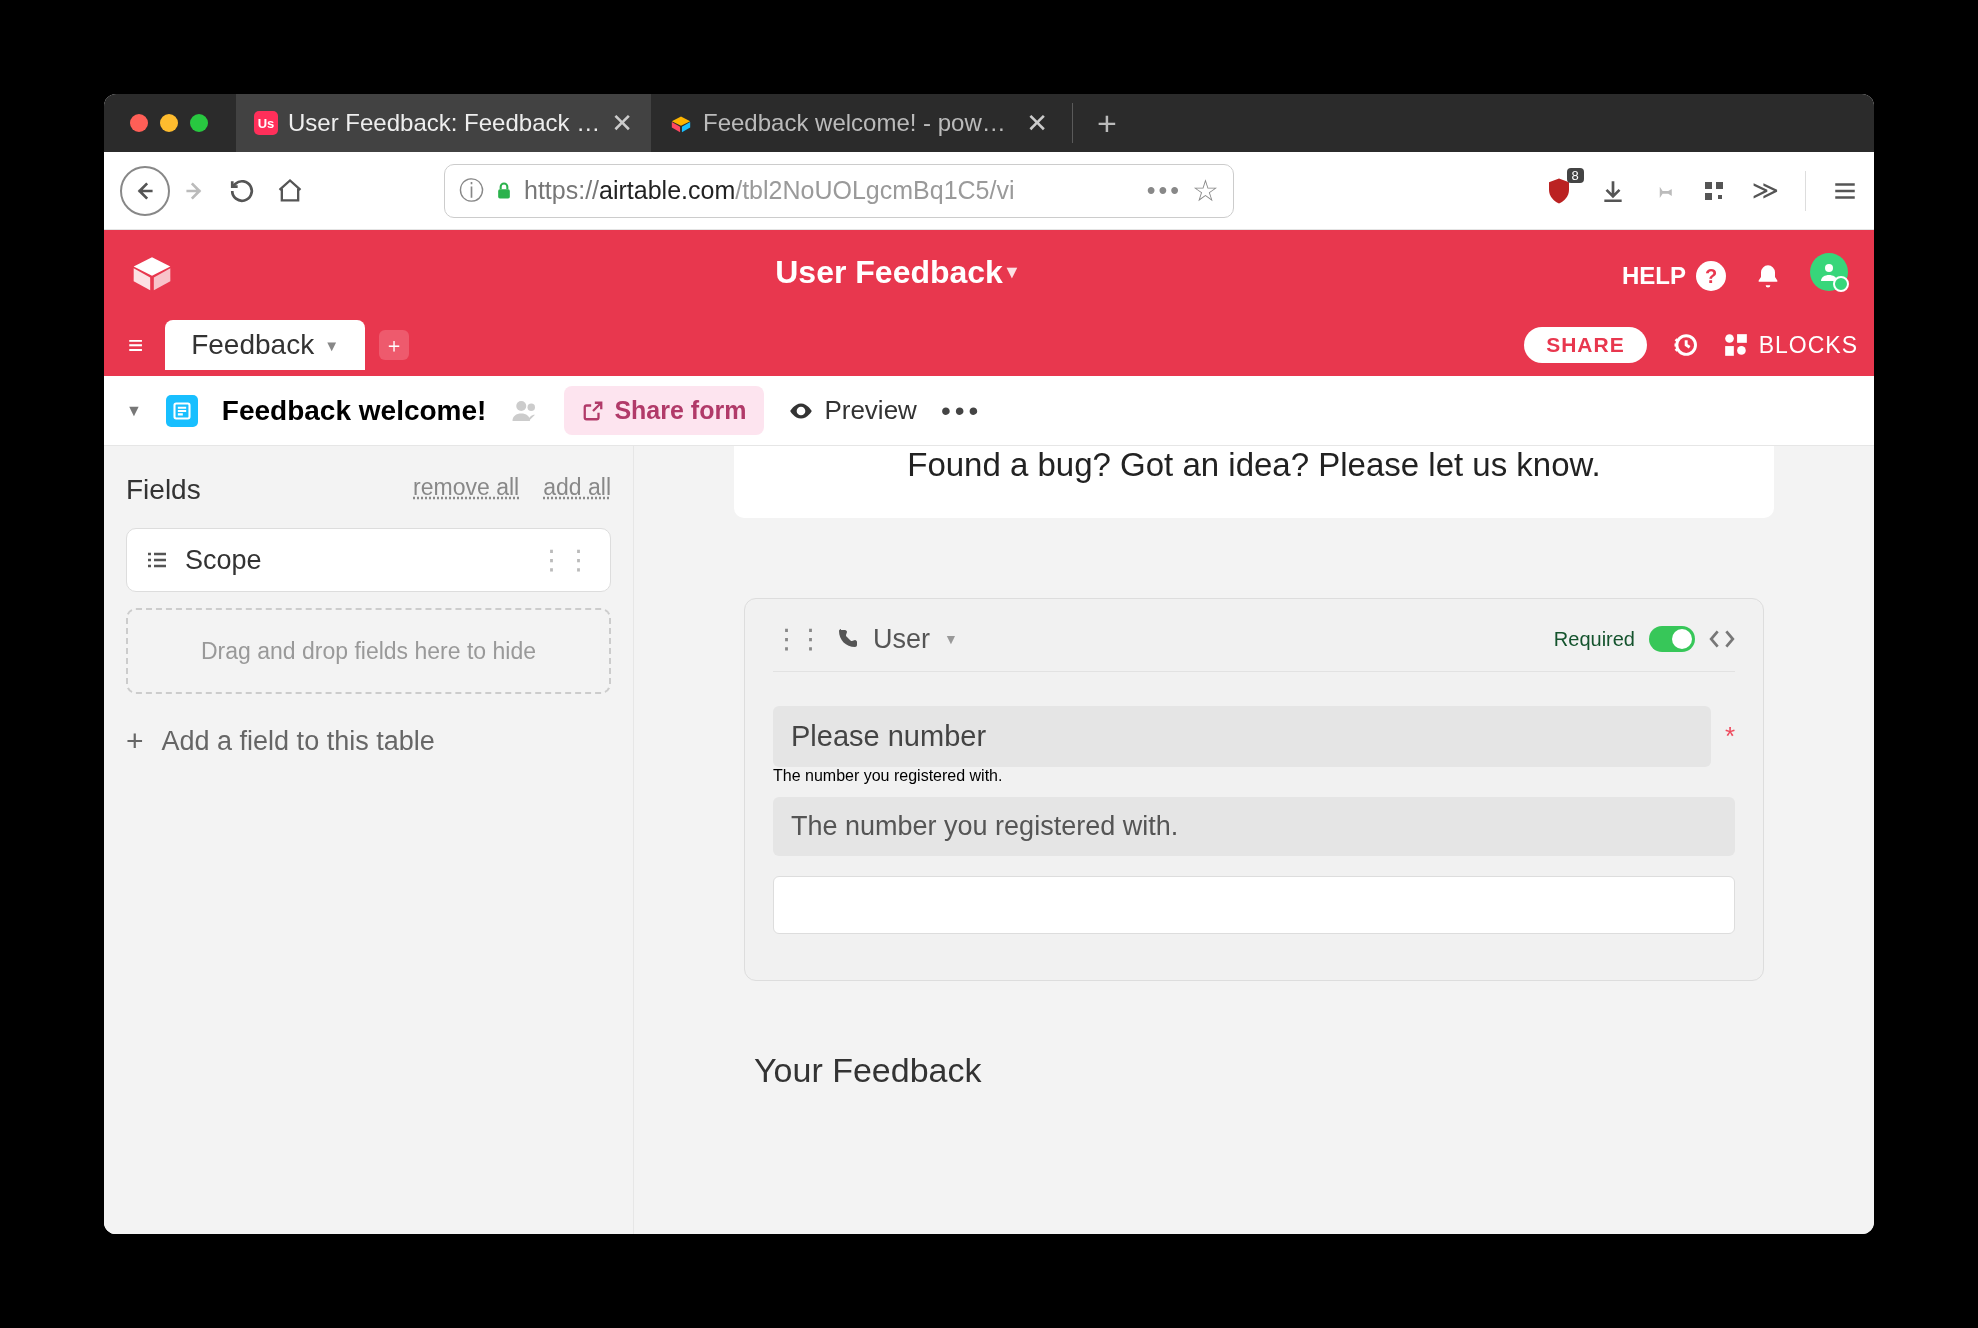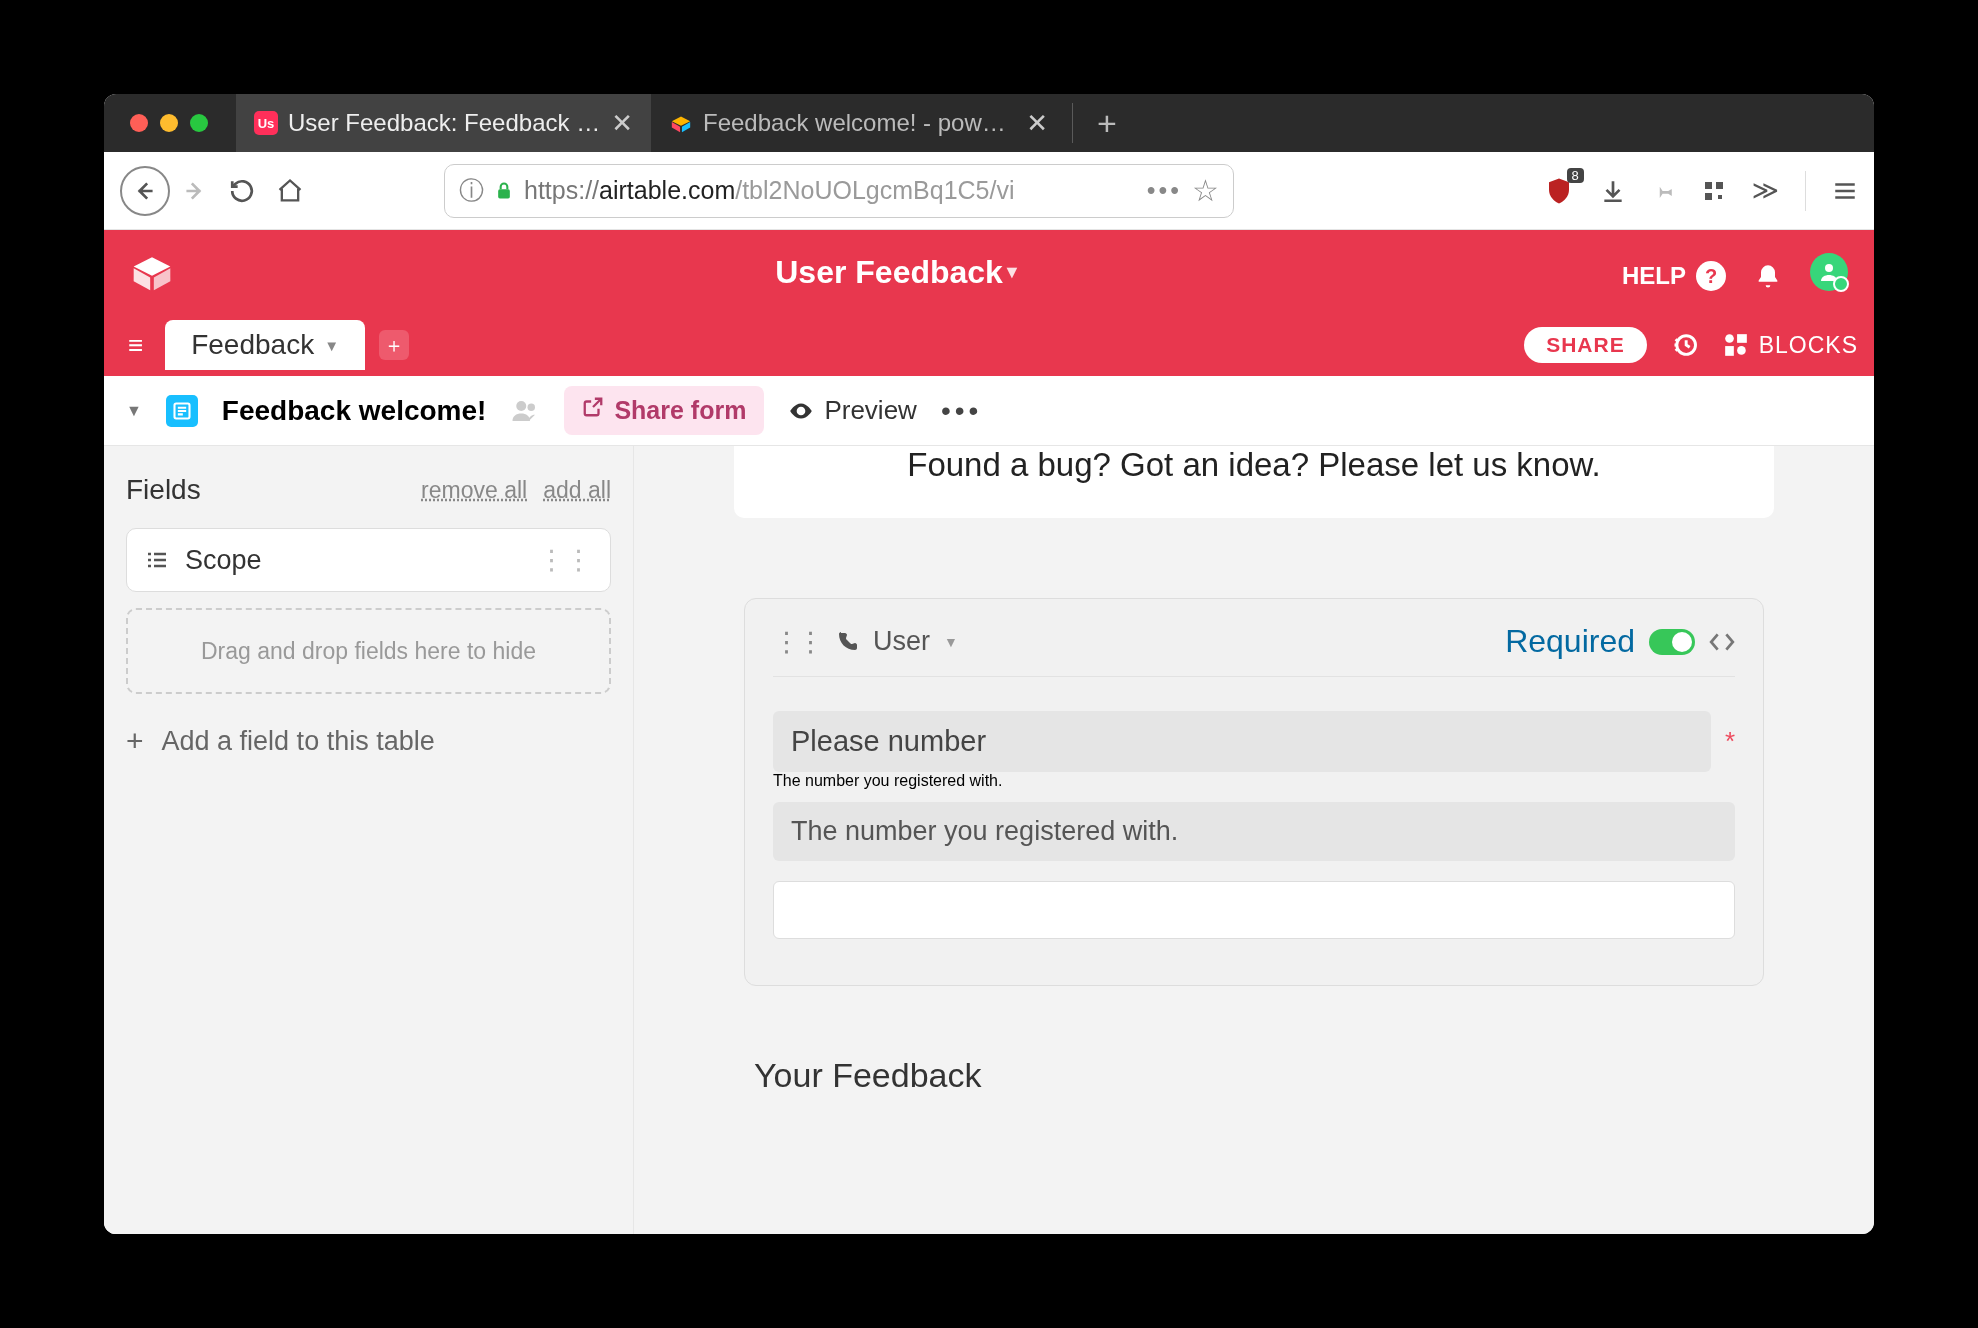--- a/index.html
+++ b/index.html
@@ -54,40 +54,40 @@
 .share-pill{background:#fff;color:#e8374e;font-weight:700;letter-spacing:1px;padding:6px 22px;border-radius:30px;font-size:21px;cursor:pointer}
 .blocks{font-weight:400;letter-spacing:1px;font-size:23px;cursor:pointer}
 
 
 .viewbar{height:70px;background:#fff;border-bottom:1px solid #e6e6e6;display:flex;align-items:center;gap:24px;padding:0 22px}
 .vb-item{display:flex;align-items:center;gap:10px;font-size:26px;color:#333;cursor:pointer}
 .vb-caret{color:#777;font-size:16px}
 .formicon{width:32px;height:32px;background:#18bfff;border-radius:5px;display:flex;align-items:center;justify-content:center}
 .viewname{font-weight:700;font-size:28px}
 .collab{color:#bbb;font-size:26px}
-.shareform{background:#fde4ef;color:#b13a69;border-radius:8px;padding:10px 18px;font-size:25px;font-weight:600;display:flex;align-items:flex-start;gap:10px}
+.shareform{background:#fde4ef;color:#b13a69;border-radius:8px;padding:10px 18px;font-size:25px;font-weight:600;display:flex;align-items:center;gap:10px}
 .dots{font-size:28px;letter-spacing:4px;color:#444}
 
 
 .body{flex:1;display:flex;background:#f3f3f3;overflow:hidden}
 .sidebar{width:530px;padding:28px 22px;background:#f3f3f3;border-right:1px solid #e6e6e6;display:flex;flex-direction:column}
-.fields-head{display:flex;align-items:center;gap:16px;font-size:25px}
+.fields-head{display:flex;align-items:flex-start;gap:24px;font-size:25px}
 .fields-title{font-size:28px;color:#333;margin-right:auto}
 .fields-link{color:#888;font-size:23px;text-decoration:underline dotted;cursor:pointer}
 .field-card{margin-top:22px;background:#fff;border:1px solid #ddd;border-radius:10px;height:64px;display:flex;align-items:center;padding:0 18px;font-size:27px;color:#333;gap:16px;cursor:grab}
 .drag-handle{color:#888;letter-spacing:-3px}
 .field-card .grip-right{margin-left:auto;color:#bbb}
 .dropzone{margin-top:16px;border:2px dashed #ccc;border-radius:10px;height:86px;display:flex;align-items:center;justify-content:center;color:#999;font-size:23px}
 .addfield{margin-top:30px;display:flex;align-items:center;gap:18px;color:#666;font-size:27px;cursor:pointer}
 
 .canvas{flex:1;overflow:auto;padding:0 40px}
 .subtitle-strip{background:#fff;margin:0px auto 0;padding:0 40px 34px;font-size:33px;color:#222;border-radius:0 0 10px 10px;max-width:1040px;text-align:center;white-space:nowrap;overflow:hidden}
 .field-block{max-width:1020px;margin:80px auto 0;background:#f1f1f1;border:1px solid #ddd;border-radius:12px;padding:24px 28px 46px}
 .fb-head{display:flex;align-items:center;gap:14px;color:#555;font-size:27px;border-bottom:1px solid #e2e2e2;padding-bottom:16px}
-.fb-head .req{margin-left:auto;color:#0369a1;font-size:32px}
+.fb-head .req{margin-left:auto;color:#14532d;font-size:20px}
 .toggle{width:46px;height:26px;background:#37c759;border-radius:20px;position:relative;cursor:pointer}
 .toggle::after{content:"";width:20px;height:20px;background:#fff;border-radius:50%;position:absolute;top:3px;right:3px}
 .embed-ico{color:#888;cursor:pointer}
 .fb-label-row{display:flex;align-items:center;gap:14px;margin-top:34px}
 .fb-label{flex:1;background:#e5e5e5;border-radius:6px;padding:14px 18px;font-size:29px;color:#444}
 .req-star{color:#ee4a5d;font-size:26px}
 .fb-help{background:#e5e5e5;border-radius:6px;padding:14px 18px;font-size:27px;color:#555;margin-top:12px}
 .fb-input{background:#fff;border:1px solid #ddd;border-radius:6px;height:58px;margin-top:20px;width:100%}
 .next-title{max-width:1020px;margin:70px auto 0;font-size:34px;color:#333;padding-left:10px}
 

